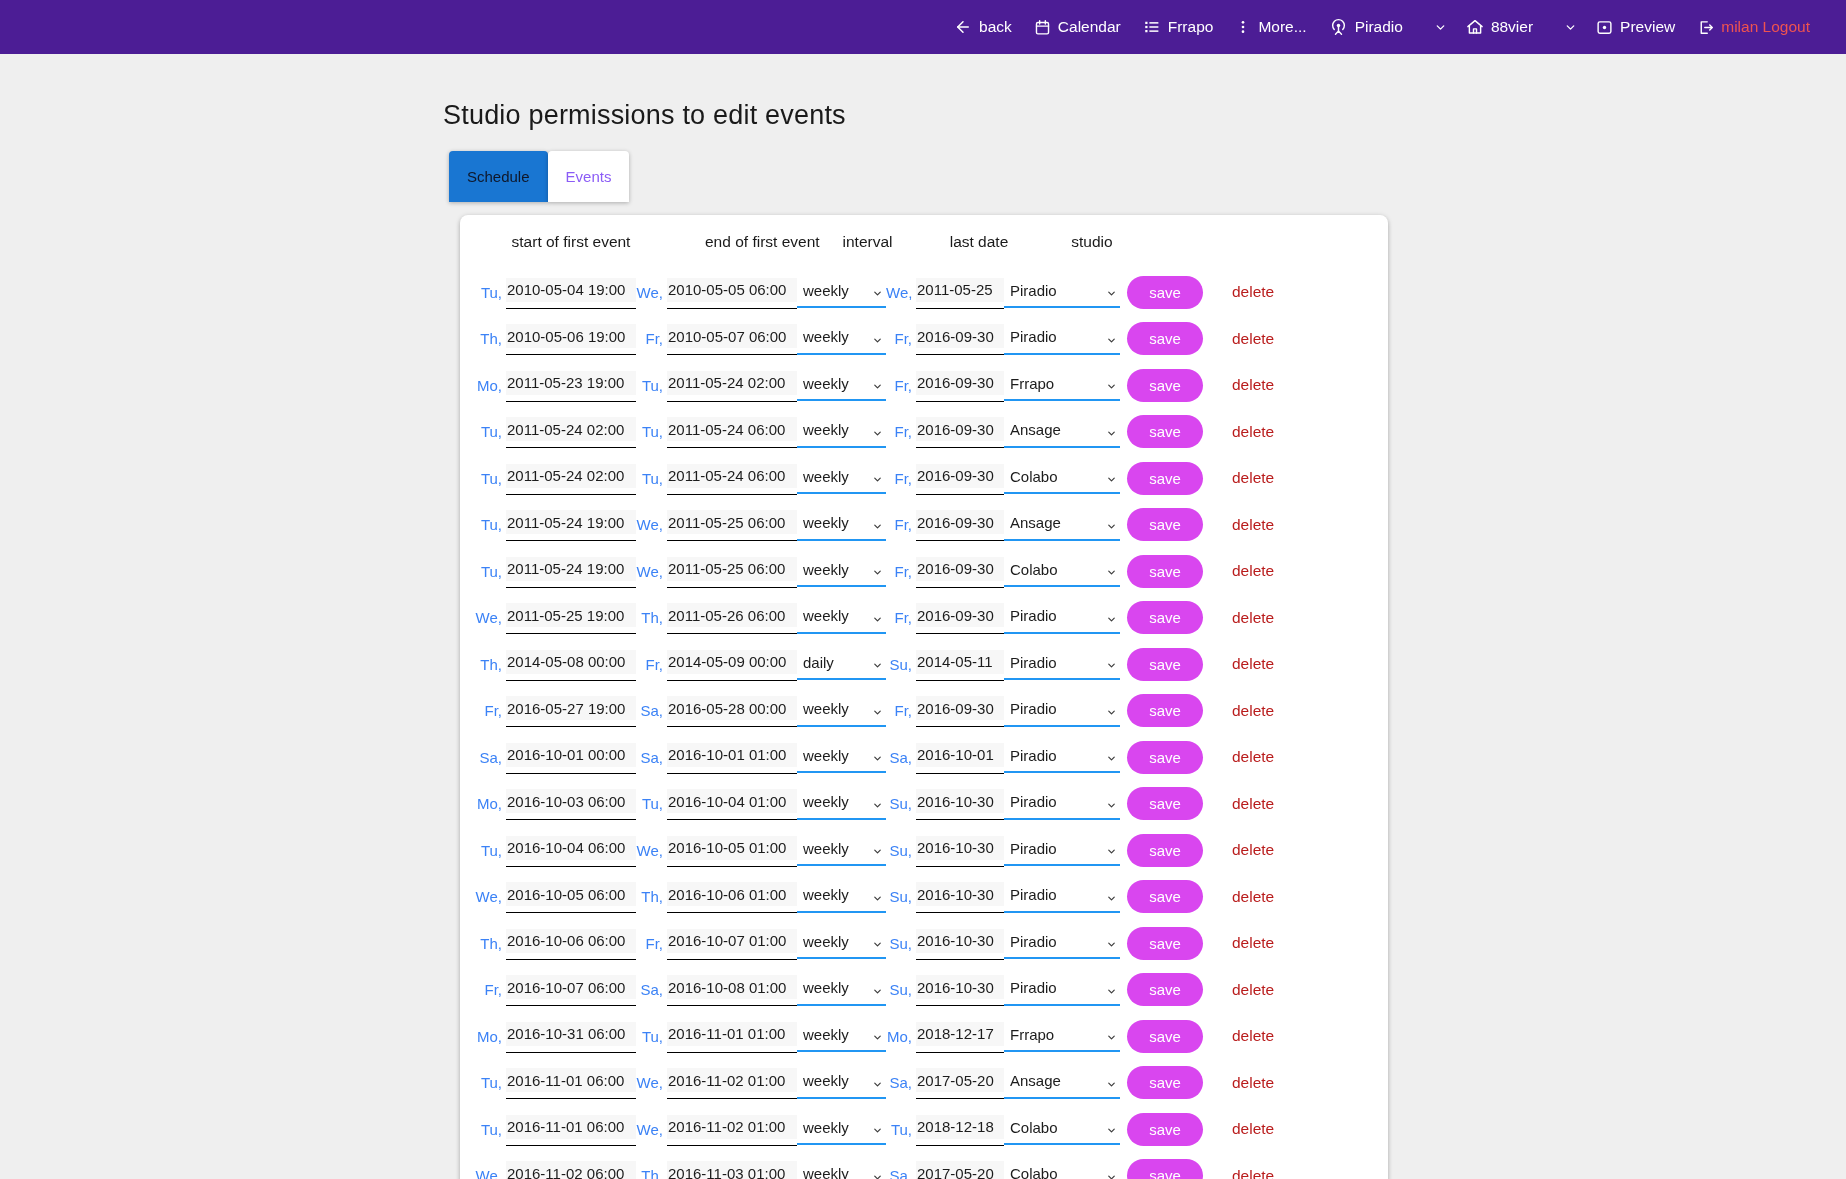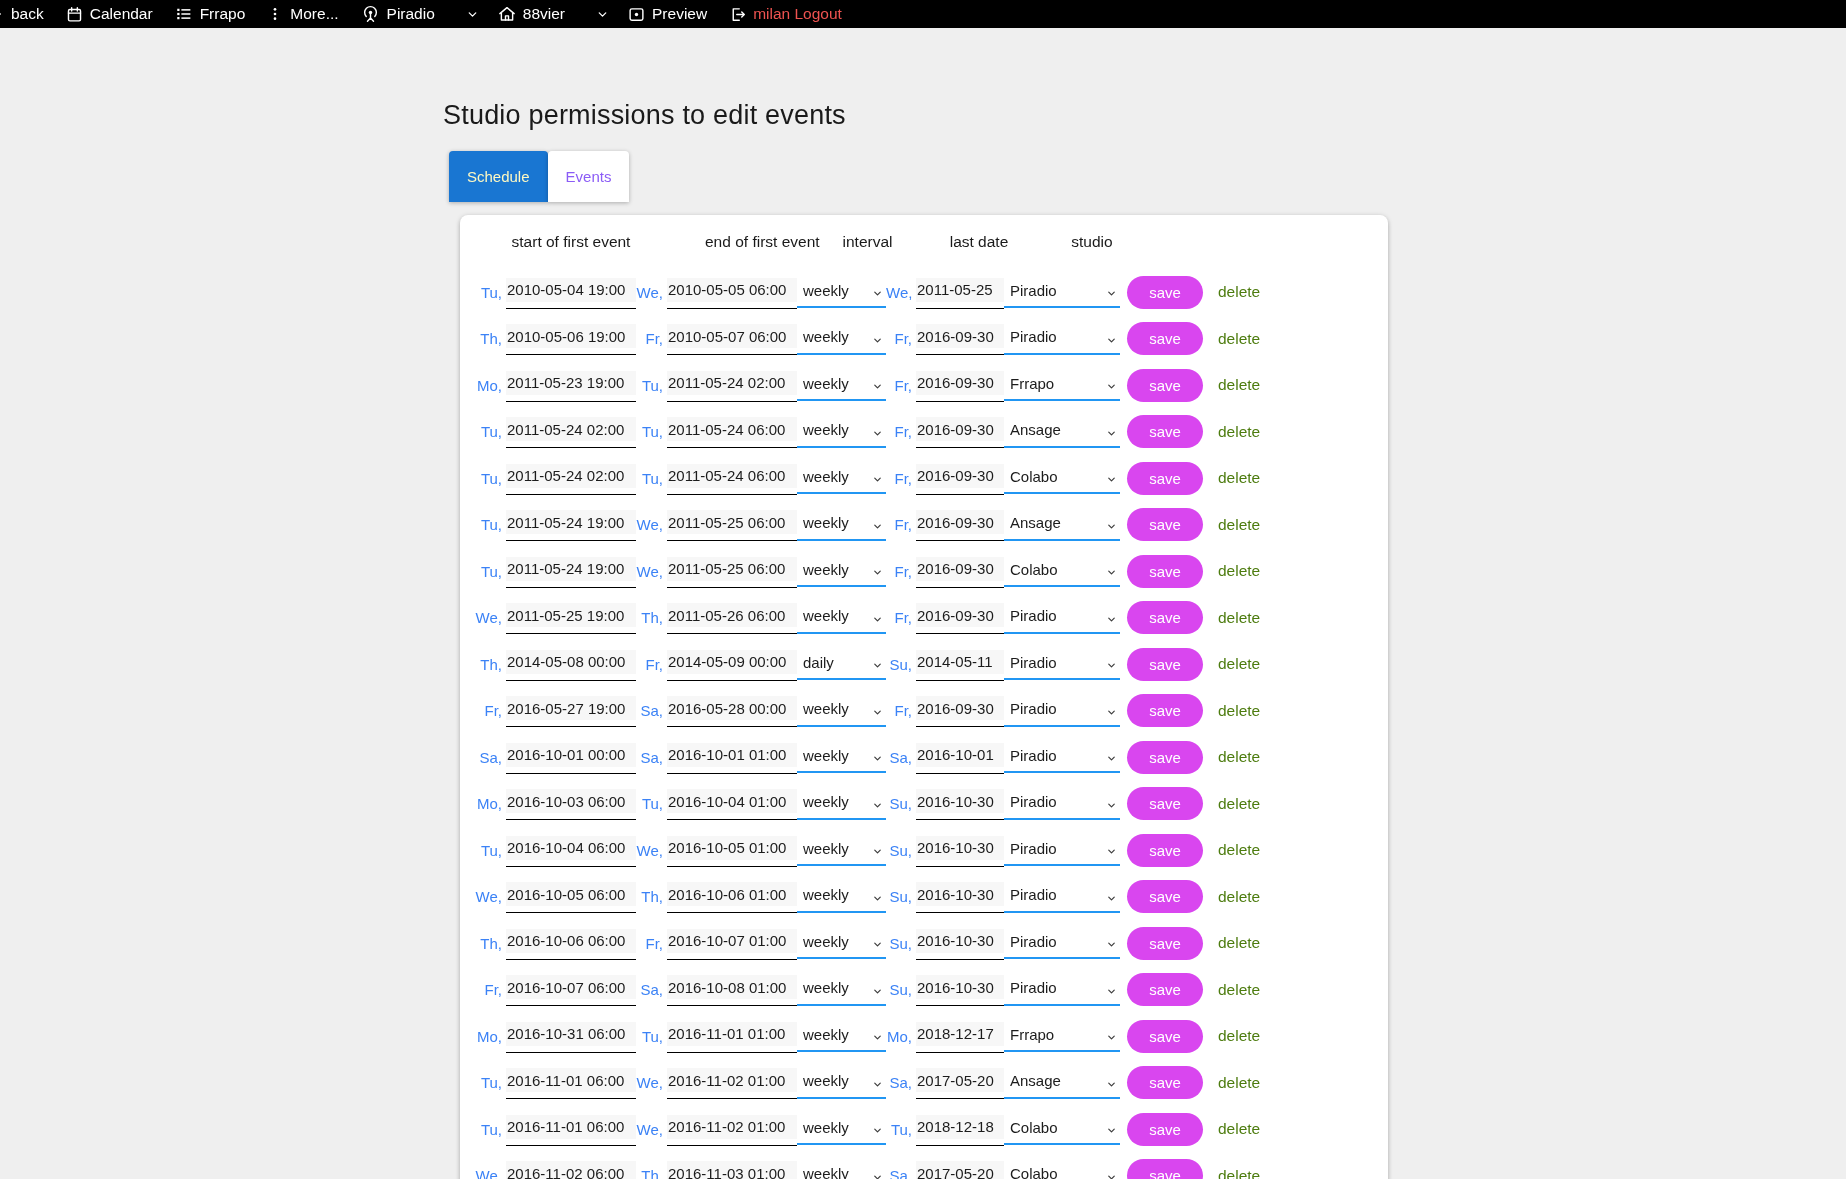--- a/index.html
+++ b/index.html
@@ -6,25 +6,25 @@
   html, body { width: 1846px; height: 1179px; }
   body {
     font-family: "Liberation Sans", sans-serif;
     background: #EFEFEF;
     overflow: hidden;
     position: relative;
   }
 
   
   .topnav {
-    height: 28px;
-    background: #000000;
+    height: 54px;
+    background: #4c1d95;
     display: flex;
     align-items: center;
-    justify-content: flex-start;
+    justify-content: flex-end;
     color: #fff;
   }
   .topnav-inner {
     display: flex;
     align-items: center;
     position: relative;
     left: -25px;
   }
   .nav-item {
     display: flex;
@@ -61,21 +61,21 @@
     display: flex;
     align-items: center;
     padding: 0 18px;
     font-size: 15px;
     border: none;
     border-radius: 4px 4px 0 0;
     cursor: pointer;
     font-family: "Liberation Sans", sans-serif;
     box-shadow: 0 1px 4px rgba(0,0,0,0.28);
   }
-  .tab-active { background: #1976D2; color: #fef9c3; }
+  .tab-active { background: #1976D2; color: #0f172a; }
   .tab-inactive { background: #FFFFFF; color: #8b5cf6; }
 
   
   .card {
     position: absolute;
     left: 460px;
     top: 215px;
     width: 928px;
     height: 1010px;
     background: #fff;
@@ -157,23 +157,23 @@
     height: 33px;
     border: none;
     border-radius: 17px;
     background: #d946ef;
     color: #fff;
     font-size: 15px;
     cursor: pointer;
     font-family: "Liberation Sans", sans-serif;
   }
   .delete-link {
-    margin-left: 16px;
+    margin-left: 30px;
     font-size: 15.5px;
-    color: #4d7c0f;
+    color: #b91c1c;
     text-decoration: none;
     cursor: pointer;
   }
 </style>
 </head>
 <body>
 
 <header class="topnav">
   <div class="topnav-inner">
 

